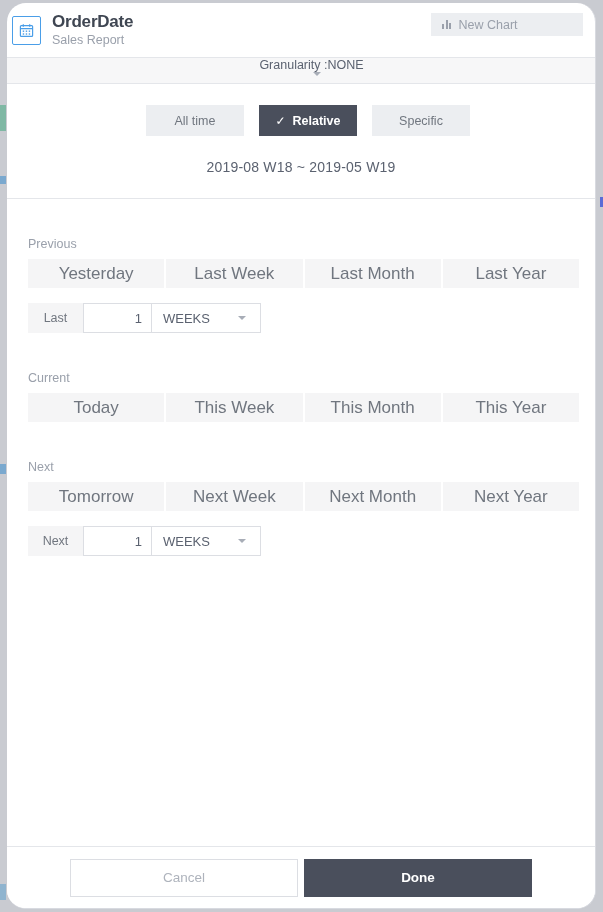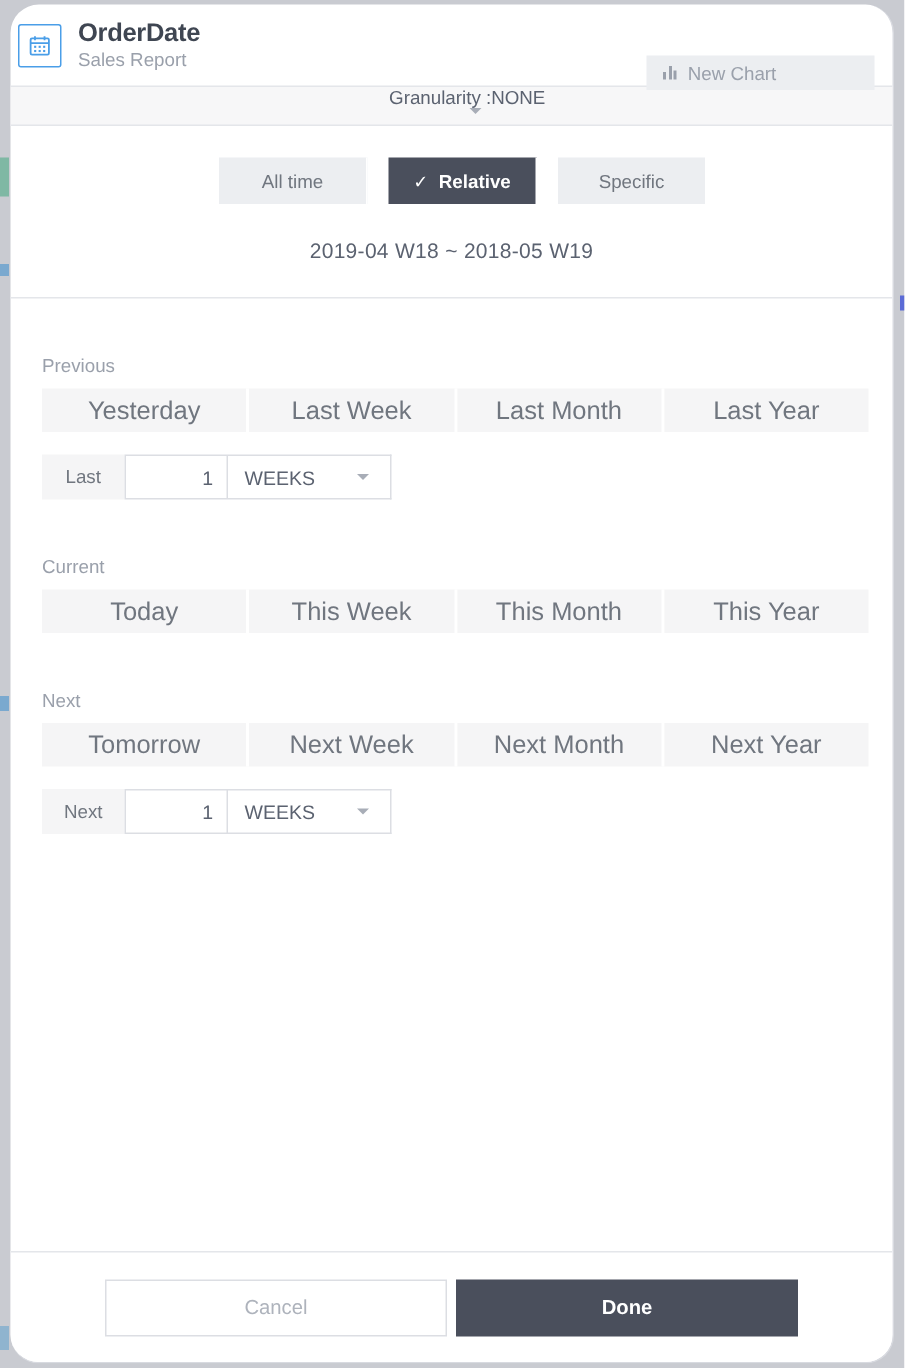--- a/index.html
+++ b/index.html
@@ -84,21 +84,21 @@
   }
   .title-sub {
     font-size: 12.5px;
     color: #9aa0ab;
     line-height: 16px;
     margin-top: 1px;
   }
   .new-chart-btn {
     position: absolute;
     right: 12px;
-    top: 34px;
+    top: 10px;
     width: 152px;
     height: 23px;
     background: #eceef1;
     display: flex;
     align-items: center;
     padding-left: 11px;
     box-sizing: border-box;
     font-size: 12.5px;
     color: #9aa0ab;
   }
@@ -271,21 +271,21 @@
 
   .gap-lg { height: 38px; }
   .gap-sec { height: 38px; }
 
   
   .footer {
     position: absolute;
     left: 0;
     bottom: 0;
     width: 100%;
-    height: 74px;
+    height: 62px;
     border-top: 1px solid #e4e6ea;
     display: flex;
     align-items: center;
     justify-content: center;
     box-sizing: border-box;
     background: #ffffff;
   }
   .btn-cancel {
     width: 228px;
     height: 38px;
@@ -367,21 +367,21 @@
         <span class="check">✓</span>
         <span>Relative</span>
       </div>
       <div class="tab">
         <span>Specific</span>
       </div>
     </div>
   </div>
 
   <div class="range-zone">
-    <div class="range-text">2019-04 W18 ~ 2018-05 W19</div>
+    <div class="range-text">2019-08 W18 ~ 2019-05 W19</div>
   </div>
 
   <div class="sections">
 
     <div class="gap-lg"></div>
 
     <div class="section">
       <div class="section-label">Previous</div>
       <div class="quick-row">
         <div class="quick-btn">

